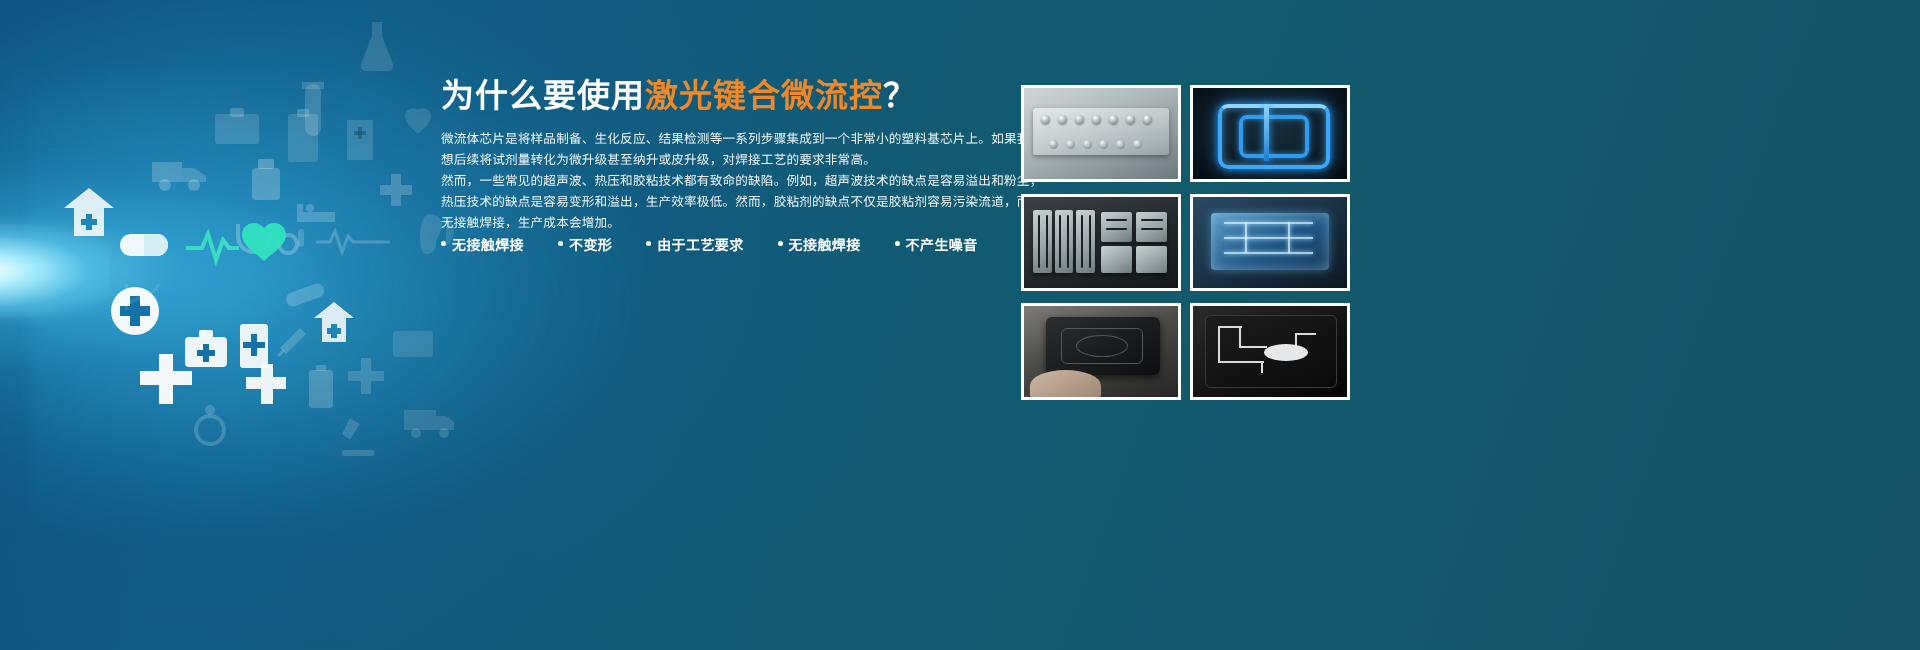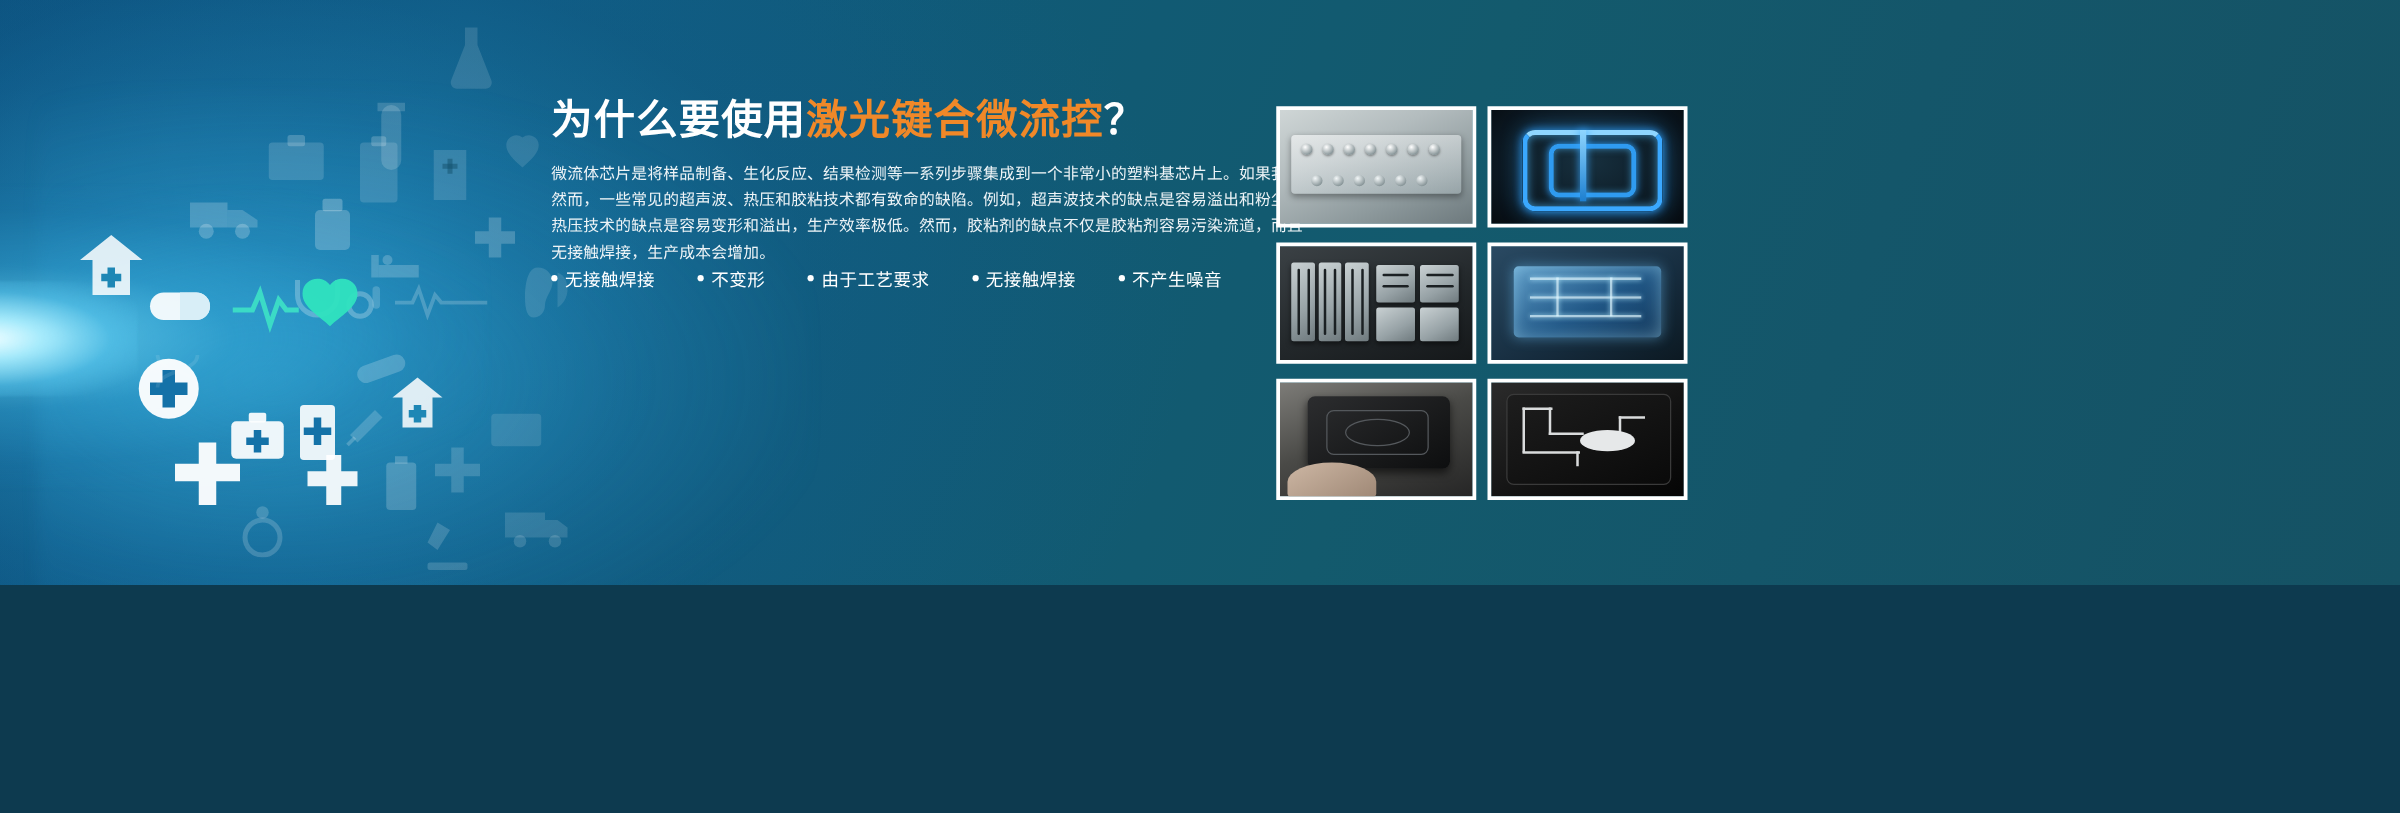--- a/index.html
+++ b/index.html
@@ -1,21 +1,21 @@
 <!DOCTYPE html>
 <html lang="zh-CN"><head>
 <meta charset="utf-8">
 <title>Microfluidics Laser Bonding Banner</title>
 <style>
   html,body{margin:0;padding:0;background:#0d3a4f;}
   body{font-family:"Liberation Sans","DejaVu Sans",sans-serif;}
 
   .banner{
     position:relative;
-    width:1920px;height:468px;
+    width:1920px;height:650px;
     overflow:hidden;
     background:
       radial-gradient(ellipse 900px 620px at 250px 250px, rgba(40,150,200,0.55) 0%, rgba(20,95,145,0.30) 45%, rgba(10,60,95,0.0) 78%),
       radial-gradient(ellipse 520px 360px at 120px 255px, rgba(60,190,235,0.45) 0%, rgba(30,130,185,0.15) 55%, rgba(0,0,0,0) 80%),
       linear-gradient(110deg,#0a4f7a 0%, #0e5b82 18%, #105a76 38%, #135a6d 58%, #14566a 75%, #155264 100%);
   }
 
   
   .beam{
     position:absolute;left:-40px;top:150px;
@@ -57,21 +57,21 @@
     letter-spacing:.2px;
     margin:0;
   }
   .para p{margin:0;white-space:nowrap;}
 
   .sub-head{
     margin:30px 0 16px 0;
     color:#f08828;font-size:14.5px;font-weight:bold;letter-spacing:.6px;
   }
 
-  .bullets{display:flex;align-items:center;gap:0;color:#ffffff;font-size:14px;font-weight:normal;letter-spacing:.4px;}
+  .bullets{display:flex;align-items:center;gap:0;color:#ffffff;font-size:14px;font-weight:bold;letter-spacing:.4px;}
   .bullet{display:flex;align-items:center;white-space:nowrap;}
   .bullet .dot{
     display:inline-block;width:5px;height:5px;border-radius:50%;
     background:#ffffff;margin-right:6px;flex:0 0 auto;
   }
   .bullet + .bullet{margin-left:34px;}
 
   
   .gallery{
     position:absolute;left:1021px;top:85px;
@@ -272,20 +272,21 @@
       <path d="M8 2c0 14 32 12 32 26M40 2C40 16 8 14 8 28" stroke="#ffffff" stroke-width="3" fill="none" opacity=".1"></path>
     </svg>
   </div>
 
   <div class="content">
 
     <h1 class="headline"><span class="w">为什么要使用</span><span class="o">激光键合微流控</span><span class="w">？</span></h1>
 
     <div class="para">
       <p>微流体芯片是将样品制备、生化反应、结果检测等一系列步骤集成到一个非常小的塑料基芯片上。如果我们</p>
+      <p>想后续将试剂量转化为微升级甚至纳升或皮升级，对焊接工艺的要求非常高。</p>
       <p>然而，一些常见的超声波、热压和胶粘技术都有致命的缺陷。例如，超声波技术的缺点是容易溢出和粉尘；</p>
       <p>热压技术的缺点是容易变形和溢出，生产效率极低。然而，胶粘剂的缺点不仅是胶粘剂容易污染流道，而且</p>
       <p>无接触焊接，生产成本会增加。</p>
     </div>
 
 
     <div class="bullets">
       <span class="bullet">
           <i class="dot"></i>
           <span>无接触焊接</span>

